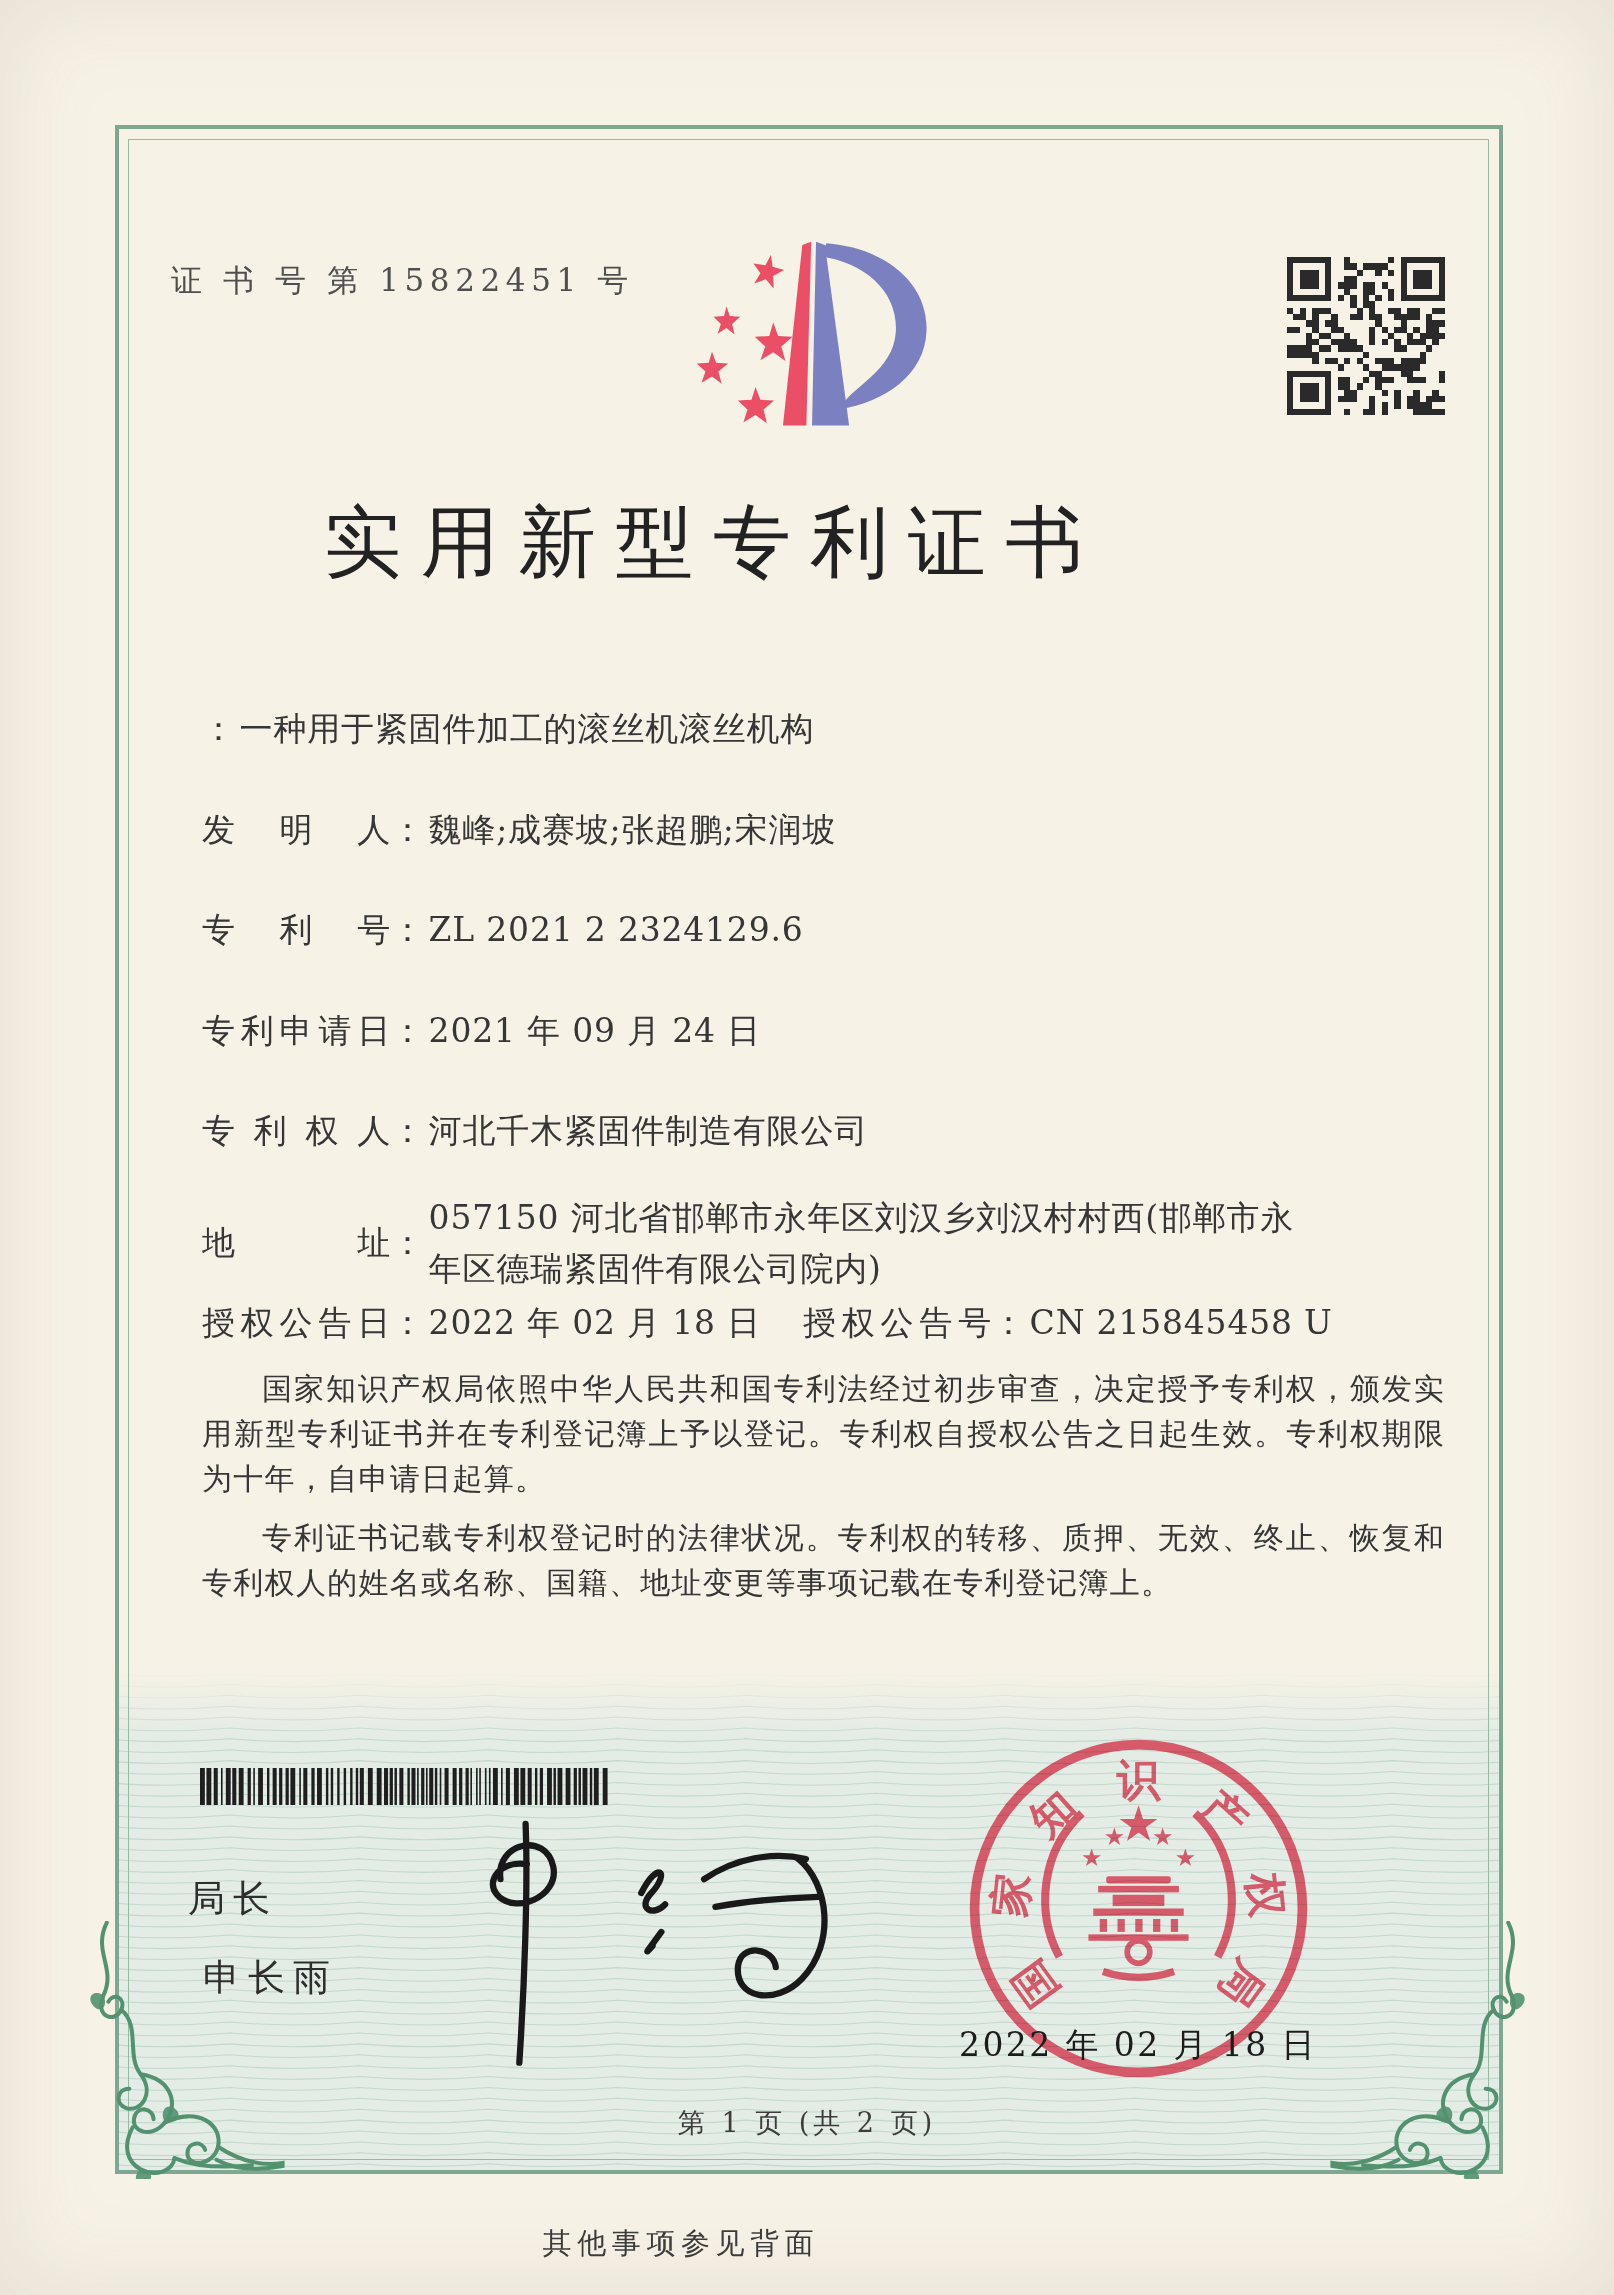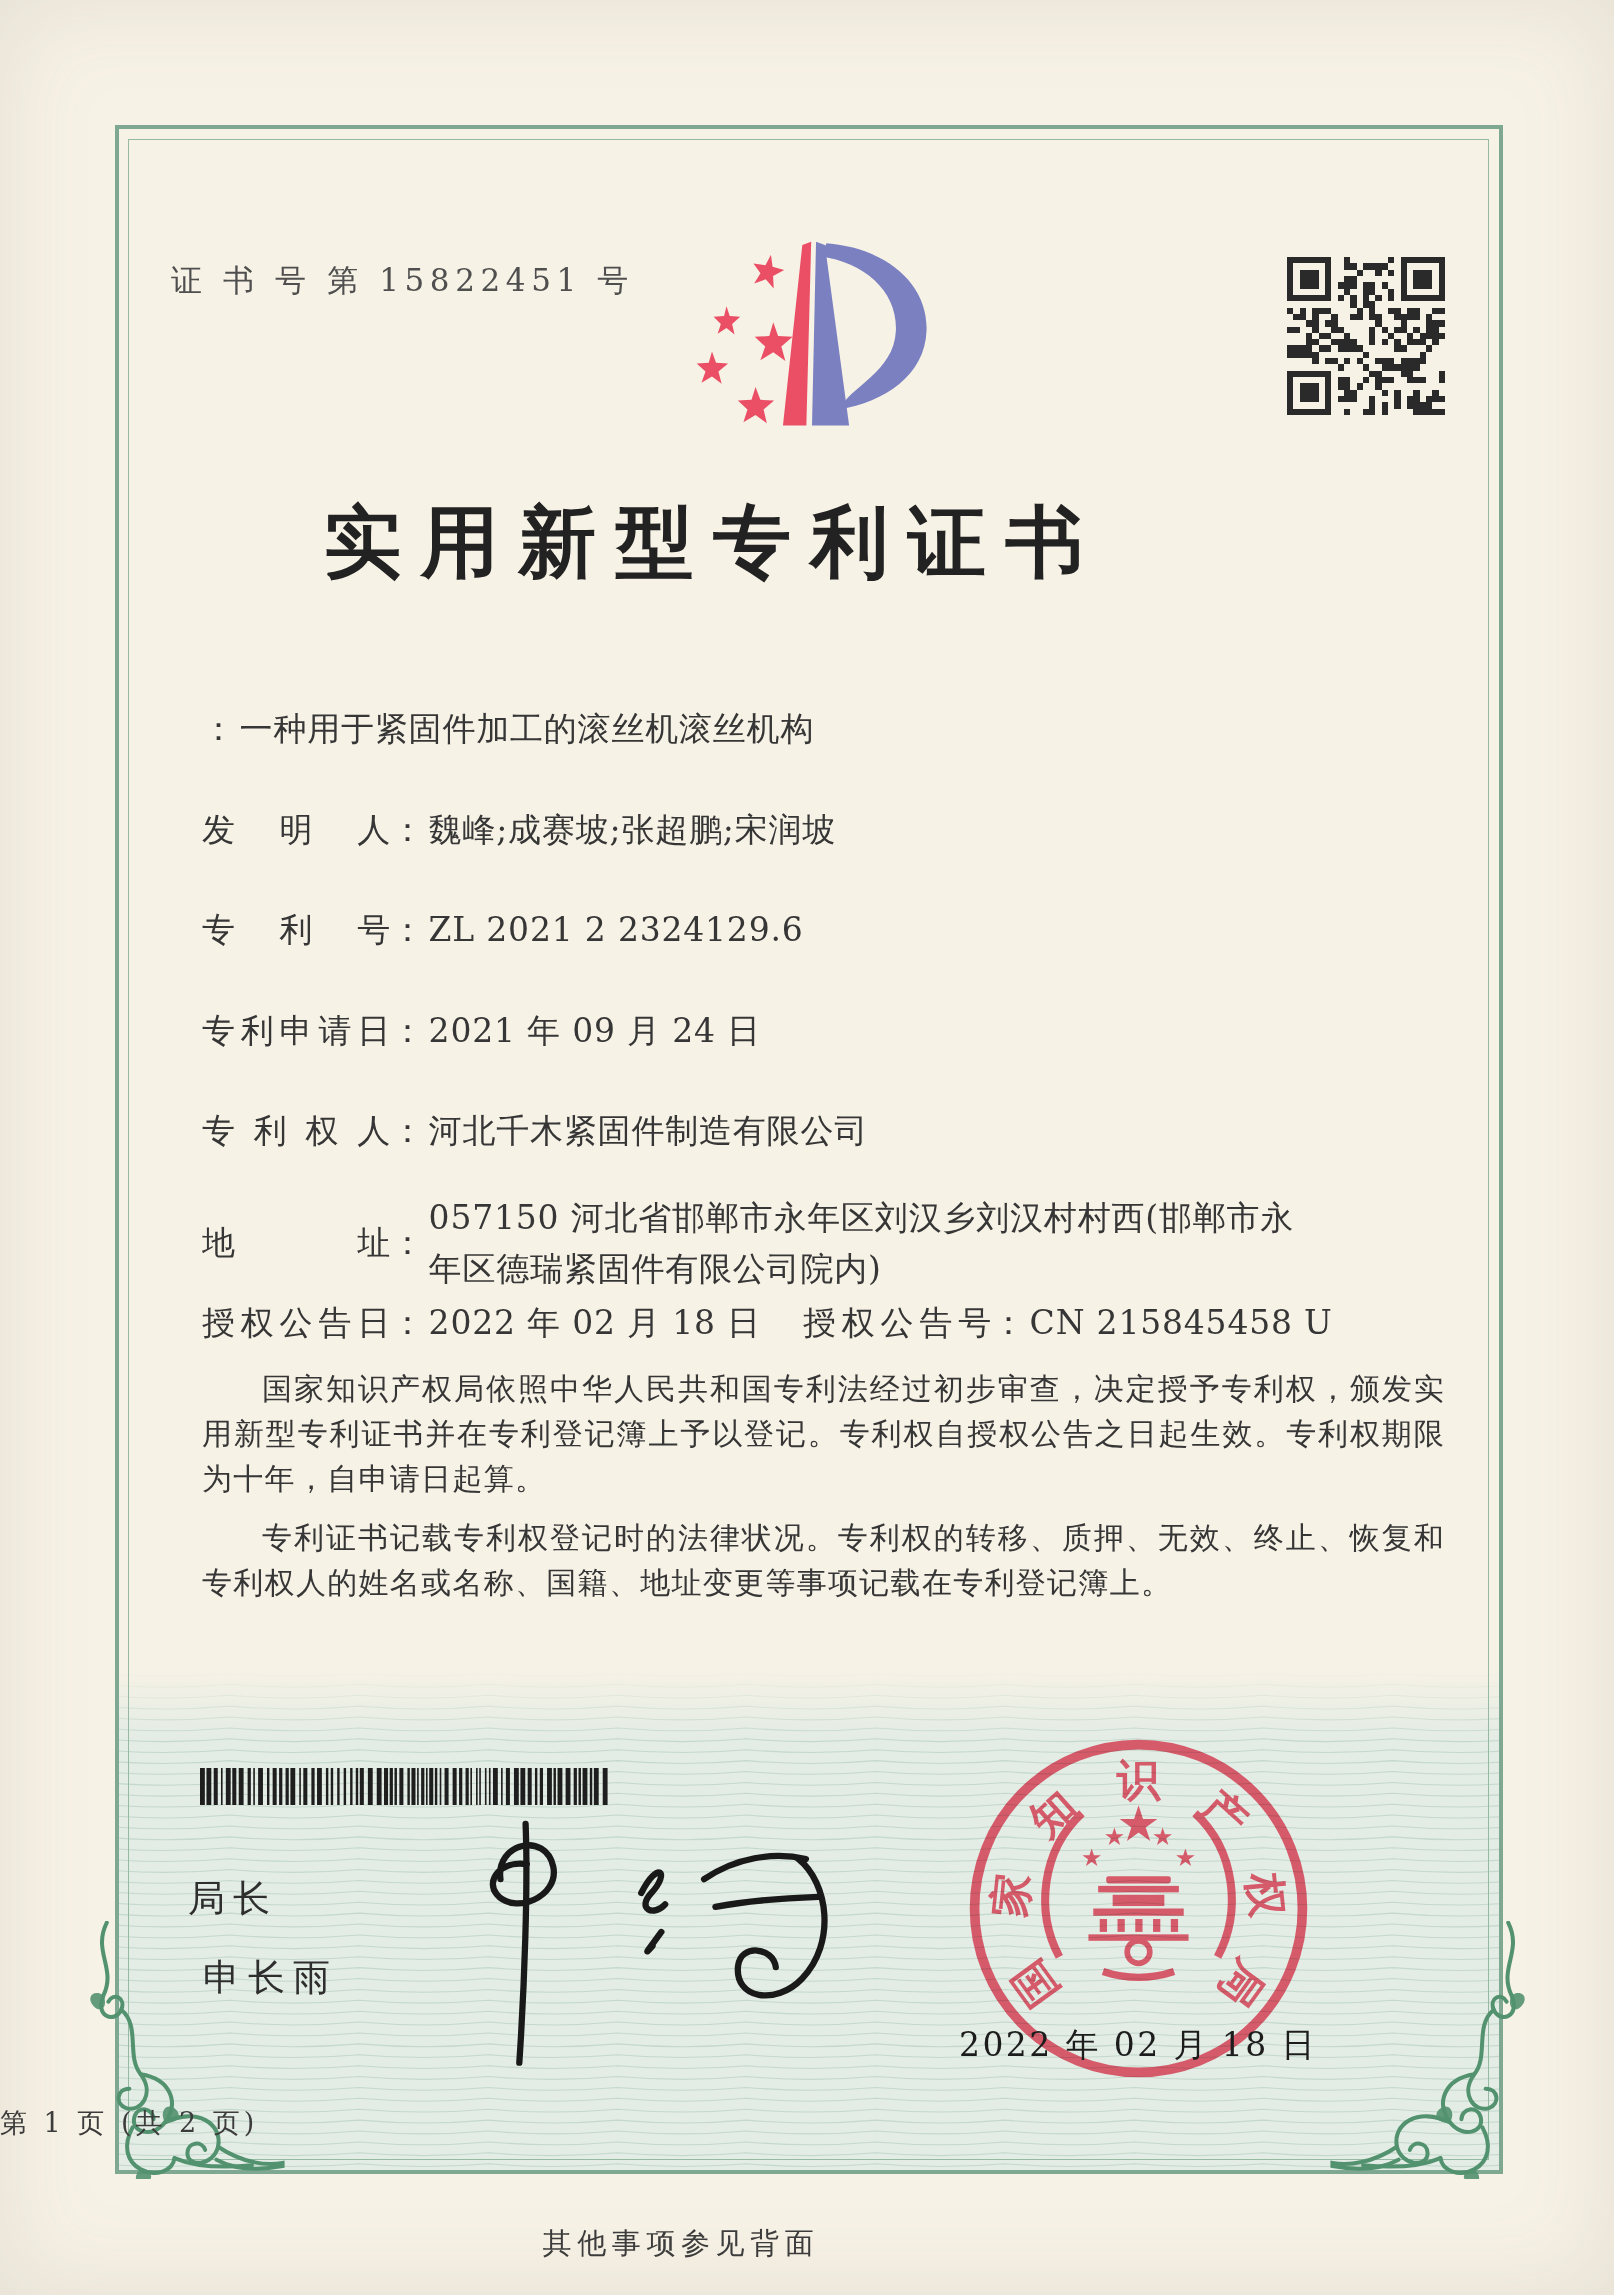--- a/index.html
+++ b/index.html
@@ -21,21 +21,21 @@
   .border-outer{position:absolute;left:115px;top:125px;width:1388px;height:2049px;
                 border:4px solid var(--border-green);}
   .border-inner{position:absolute;left:128px;top:139px;width:1361px;height:2021px;
                 border:1.6px solid var(--border-green-thin);}
   
   .cert-no{position:absolute;left:171px;top:260px;font-size:31px;color:var(--muted-ink);
            letter-spacing:5.6px;}
   .logo{position:absolute;left:691px;top:232px;width:242px;height:242px;}
   .qr{position:absolute;left:1287px;top:257px;width:158px;height:158px;}
   .title{position:absolute;left:0;top:491px;width:1426px;text-align:center;
-         font-size:78px;font-weight:700;color:var(--title-ink);letter-spacing:19.4px;}
+         font-size:78px;font-weight:400;color:var(--title-ink);letter-spacing:19.4px;}
   
   .fields{position:absolute;left:202px;top:704px;width:1235px;font-size:33px;color:var(--ink);}
   .row{display:flex;align-items:flex-start;line-height:1.5;margin-bottom:51px;letter-spacing:0.8px;}
   .lbl{display:inline-block;width:189px;text-align:justify;text-align-last:justify;flex:none;}
   .colon{flex:none;width:36px;}
   .val{flex:none;margin-left:1.6px;}
   .row-address{margin-bottom:4px;align-items:center;}
   .row-address .val{max-width:868px;line-height:1.55;}
   .row-patentee{margin-bottom:36px;}
   .grant-row{display:flex;line-height:1.5;letter-spacing:0.8px;}
@@ -49,21 +49,21 @@
   .barcode{position:absolute;left:200px;top:1768px;width:410px;height:37px;}
   .signer-role{position:absolute;left:188px;top:1874px;font-size:37px;color:#2e2e2e;
                font-family:"DejaVu Sans","Liberation Sans",sans-serif;letter-spacing:8px;}
   .signer-name{position:absolute;left:203px;top:1953px;font-size:37px;color:#2e2e2e;
                font-family:"DejaVu Sans","Liberation Sans",sans-serif;letter-spacing:8px;}
   .signature{position:absolute;left:420px;top:1798px;width:440px;height:278px;}
   .seal{position:absolute;left:956px;top:1726px;width:365px;height:365px;opacity:.93;
         mix-blend-mode:multiply;}
   .seal-date{position:absolute;left:959px;top:2023px;width:358px;text-align:center;
              font-size:33px;color:#1c1c1c;letter-spacing:2.4px;}
-  .page-info{position:absolute;left:0;top:2105px;width:1614px;text-align:left;
+  .page-info{position:absolute;left:0;top:2105px;width:1614px;text-align:center;
              font-size:27px;color:#3c3c3c;letter-spacing:4px;}
   .back-note{position:absolute;left:0;top:2224px;width:1362px;text-align:center;
              font-size:29px;color:#3c3c3c;letter-spacing:5.6px;}
   .ornament{position:absolute;width:202px;height:258px;}
   .ornament.left{left:84px;top:1921px;}
   .ornament.right{left:1329px;top:1921px;}
   svg{display:block;width:100%;height:100%;}
   .seal text{font-family:"DejaVu Serif","Liberation Serif",serif;font-weight:700;}
 </style>
 </head>

